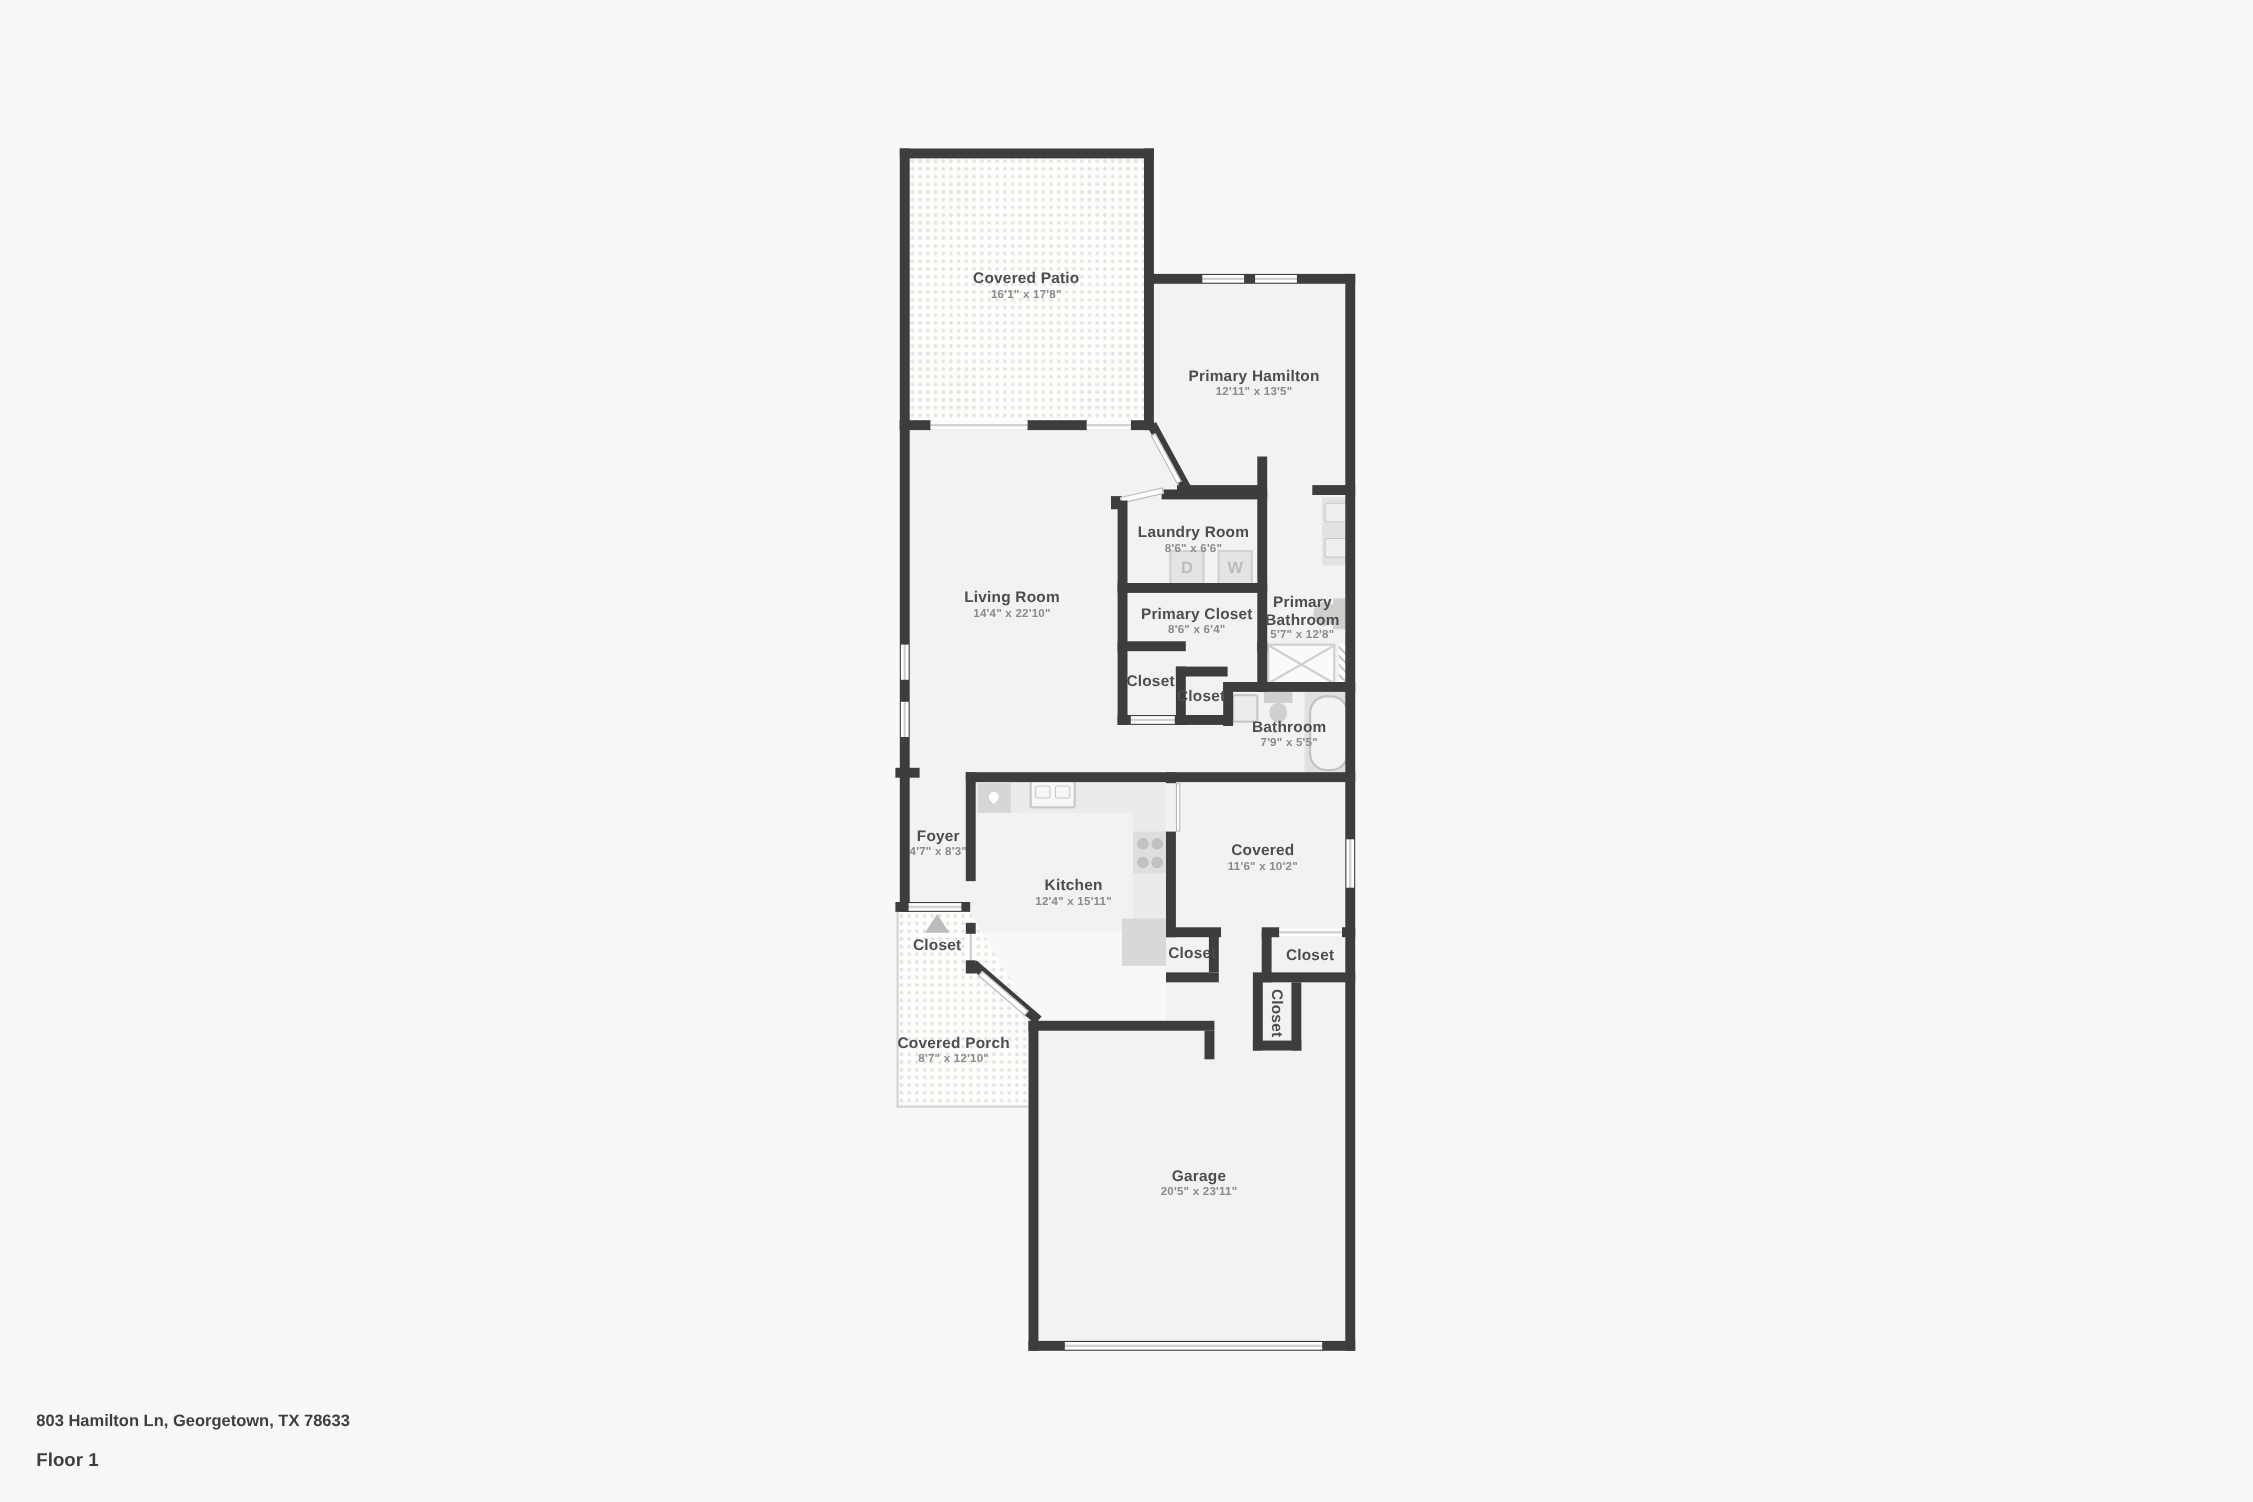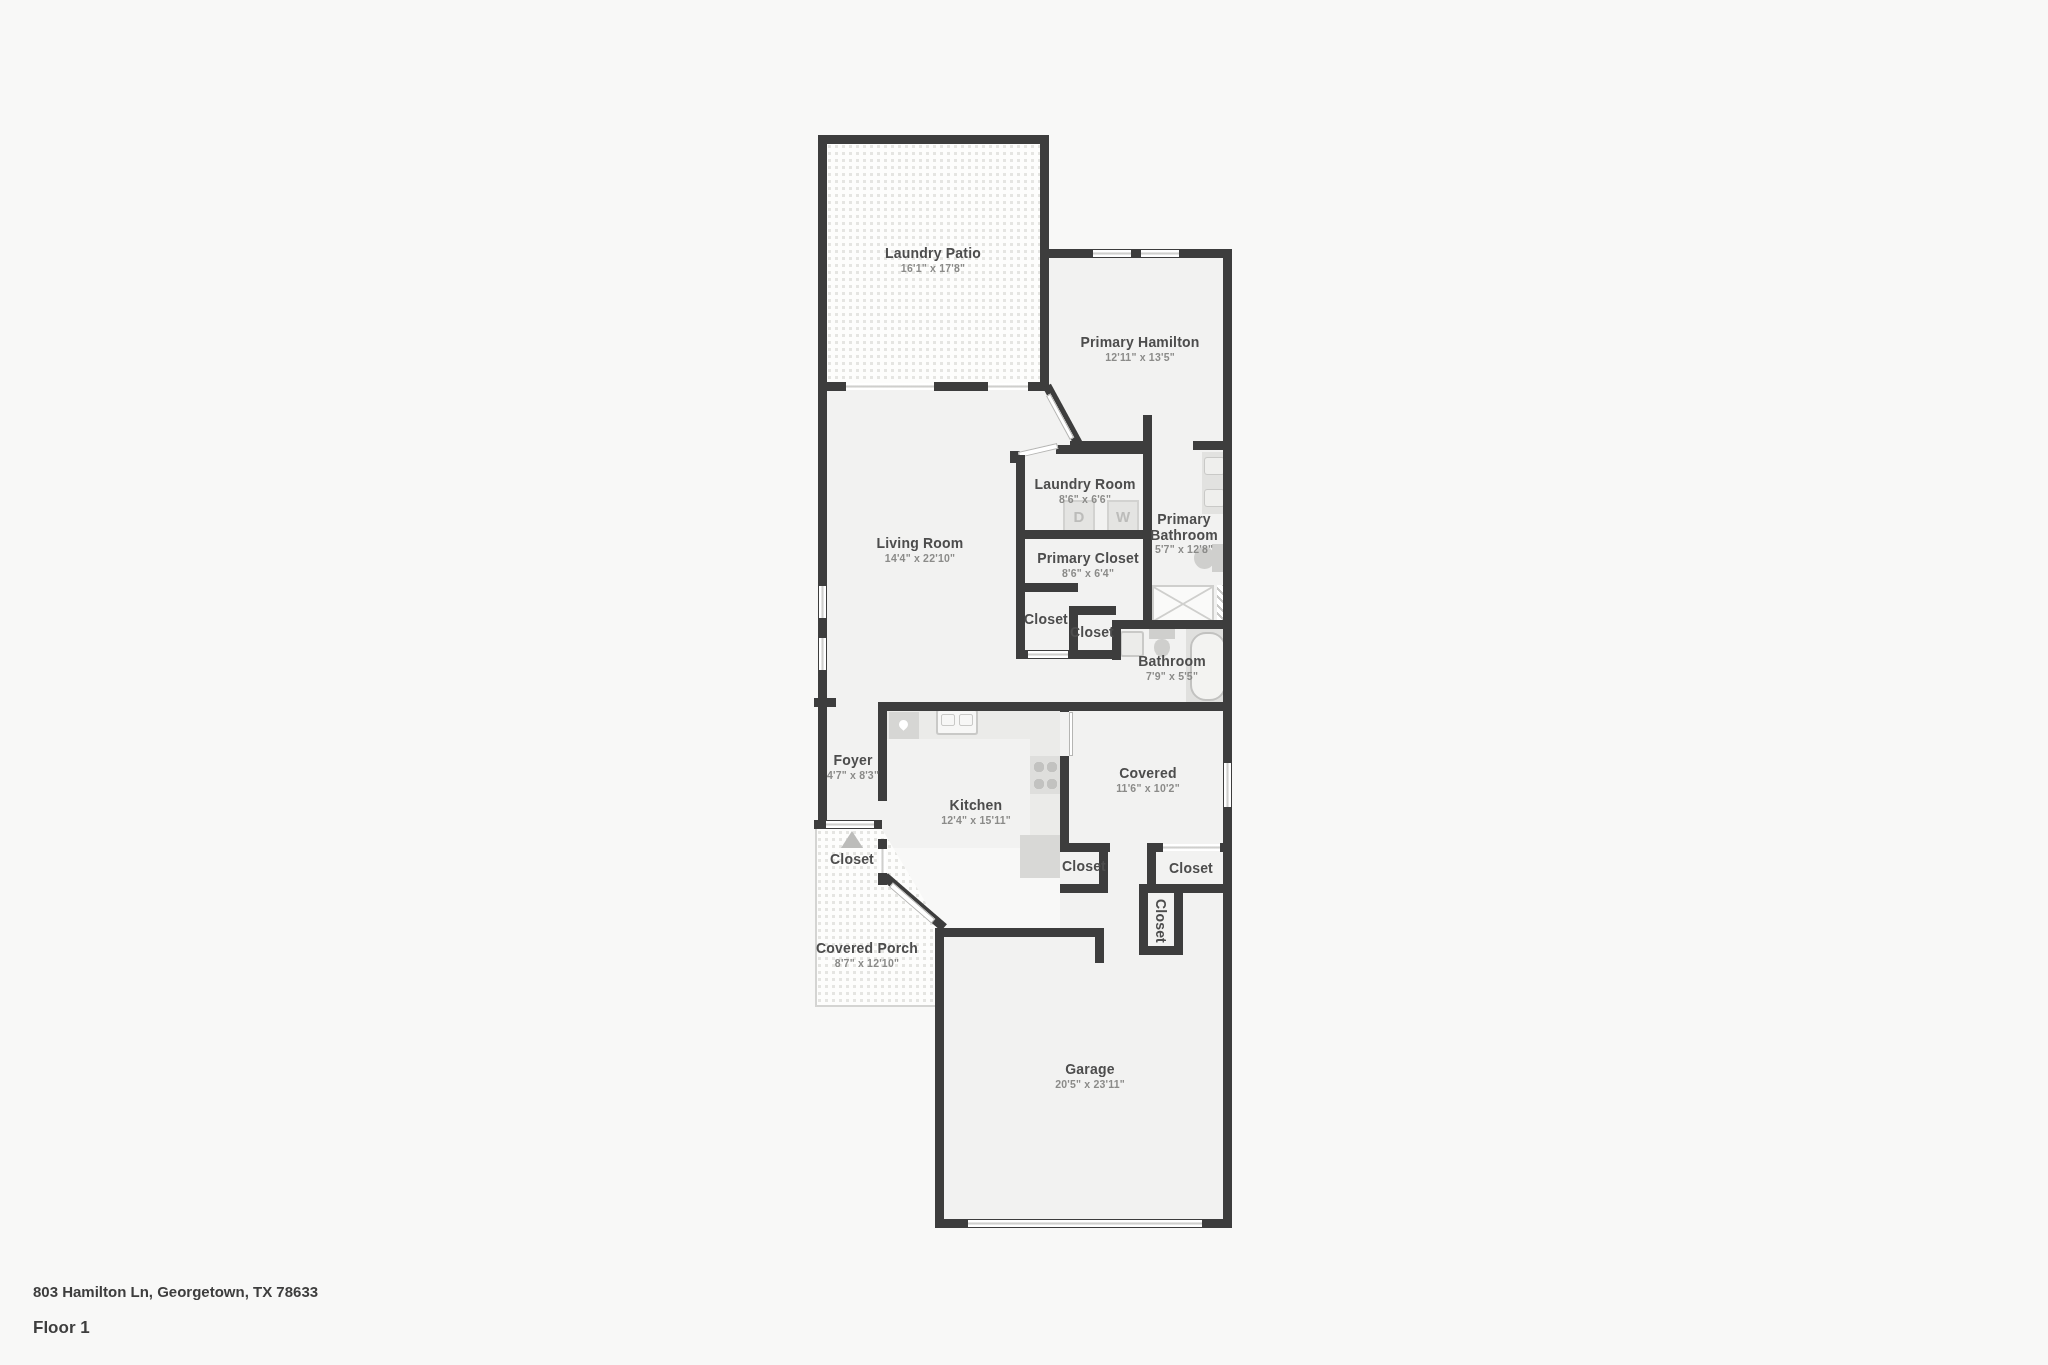--- a/index.html
+++ b/index.html
@@ -11,21 +11,21 @@
   .dots{position:absolute;background-color:#fdfdfc;
         background-image:radial-gradient(circle,#e5e5e2 1.6px, transparent 1.9px);
         background-size:7px 7px;}
   .win{position:absolute;background:linear-gradient(to bottom,#ffffff 28%,#cfcfcd 42%,#cfcfcd 58%,#ffffff 72%);}
   .winv{position:absolute;background:linear-gradient(to right,#ffffff 28%,#cfcfcd 42%,#cfcfcd 58%,#ffffff 72%);}
   .leaf{position:absolute;background:#ffffff;border:1px solid #b5b5b3;box-sizing:border-box;}
   .fix{position:absolute;box-sizing:border-box;}
   .lbl{position:absolute;transform:translate(-50%,-50%);text-align:center;white-space:nowrap;z-index:30;}
   .nm{font-size:14px;font-weight:bold;color:#4d4d4d;letter-spacing:.2px;}
   .dm{font-size:10.5px;font-weight:bold;color:#8b8b89;margin-top:1px;letter-spacing:.2px;}
-  .wrapped{white-space:normal;width:100px;line-height:1.12;}
+  .wrapped{white-space:normal;width:100px;line-height:1.12;margin-top:28px;}
   .vert{transform:translate(-50%,-50%) rotate(90deg);}
   .dw{position:absolute;background:#e4e4e2;border:2px solid #d2d2d0;box-sizing:border-box;
       text-align:center;font-size:15px;font-weight:bold;color:#bcbcba;line-height:29px;}
   .shower{position:absolute;background:#fafaf9;border:2px solid #cfcfcd;box-sizing:border-box;}
   .shower::before,.shower::after{content:"";position:absolute;top:50%;left:50%;width:71px;height:2px;background:#cfcfcd;}
   .shower::before{transform:translate(-50%,-50%) rotate(30deg);}
   .shower::after{transform:translate(-50%,-50%) rotate(-30deg);}
   .hatch{position:absolute;background:repeating-linear-gradient(45deg,#c9c9c7 0 2px,#ffffff 2px 6px);}
   .tri{position:absolute;width:0;height:0;border-left:11px solid transparent;border-right:11px solid transparent;
        border-bottom:17px solid #bcbcba;}
@@ -154,21 +154,21 @@
   <div class="win" style="left:846px;top:383px;width:88px;height:7px"></div>
   <div class="win" style="left:988px;top:383px;width:40px;height:7px"></div>
   <div class="win" style="left:1093px;top:250px;width:38px;height:7px"></div>
   <div class="win" style="left:1141px;top:250px;width:38px;height:7px"></div>
   <div class="winv" style="left:819px;top:586px;width:7px;height:32px"></div>
   <div class="winv" style="left:819px;top:638px;width:7px;height:32px"></div>
   <div class="winv" style="left:1224px;top:763px;width:7px;height:44px"></div>
   <div class="win" style="left:826px;top:821px;width:48px;height:7px"></div>
 
   <div class="lbl" style="left:933px;top:259px">
-    <div class="nm">Laundry Patio</div>
+    <div class="nm">Covered Patio</div>
     <div class="dm">16'1" x 17'8"</div>
   </div>
   <div class="lbl" style="left:1140px;top:348px">
     <div class="nm">Primary Hamilton</div>
     <div class="dm">12'11" x 13'5"</div>
   </div>
   <div class="lbl" style="left:920px;top:549px">
     <div class="nm">Living Room</div>
     <div class="dm">14'4" x 22'10"</div>
   </div>

